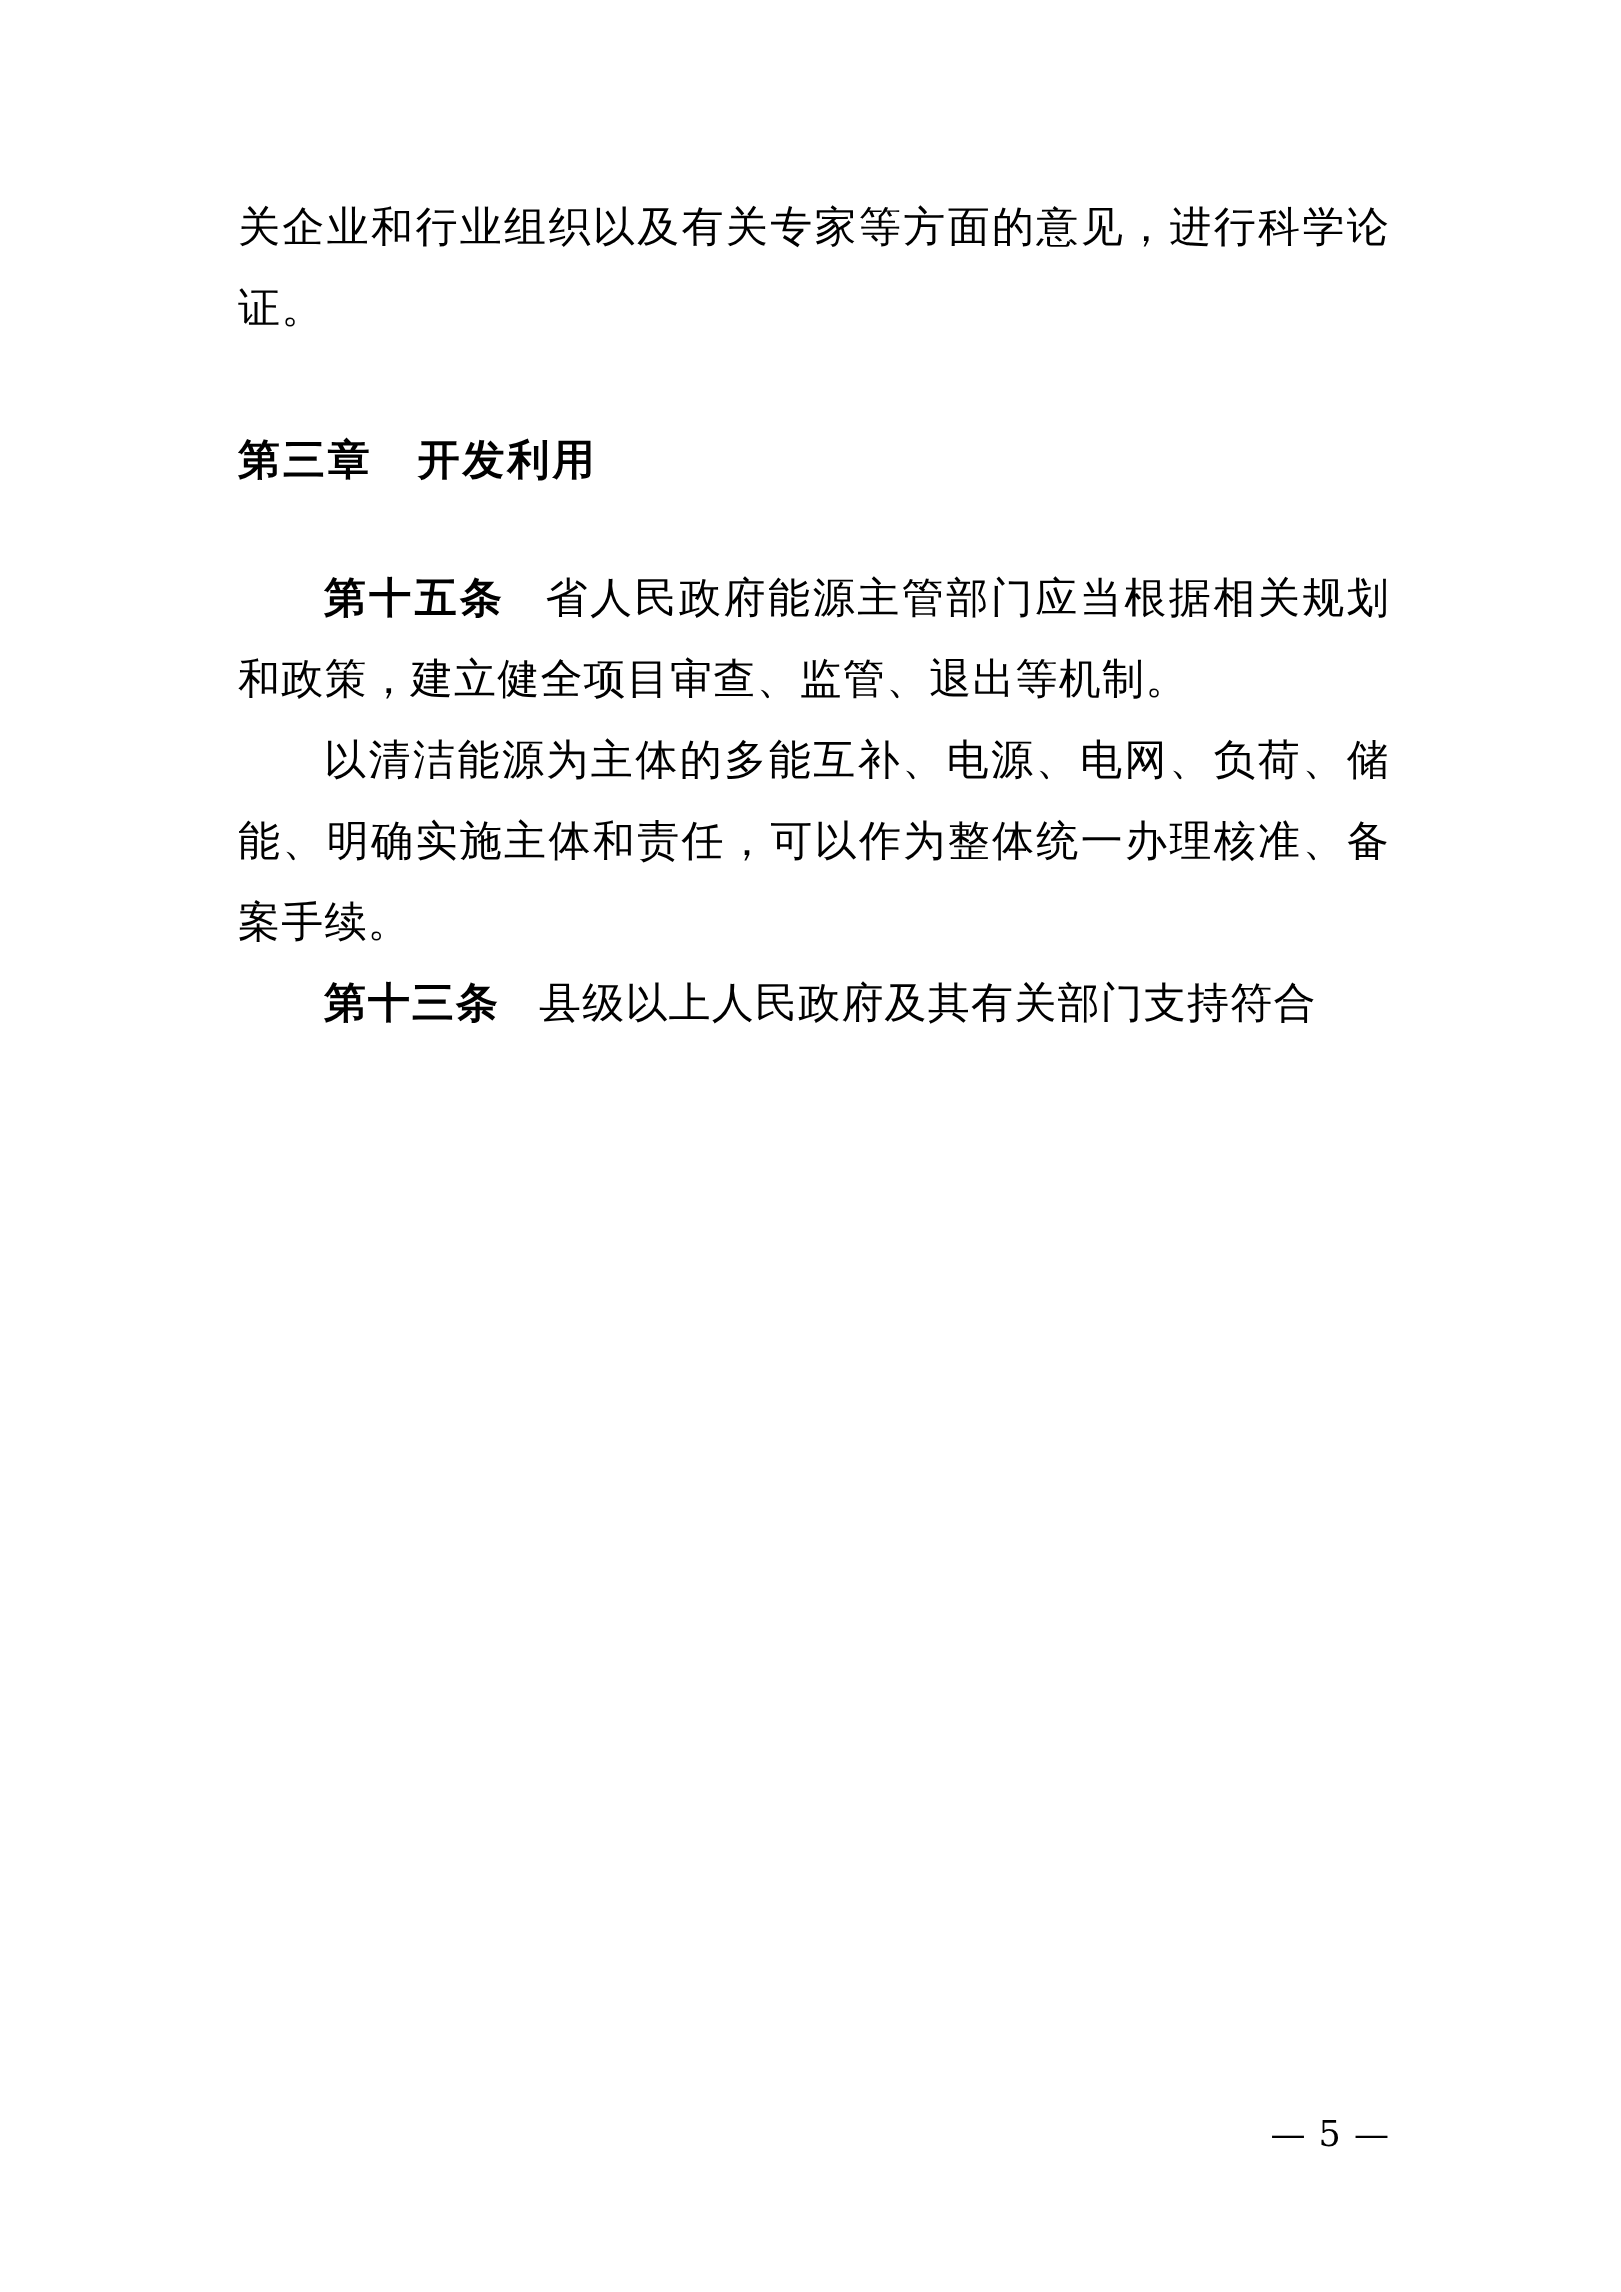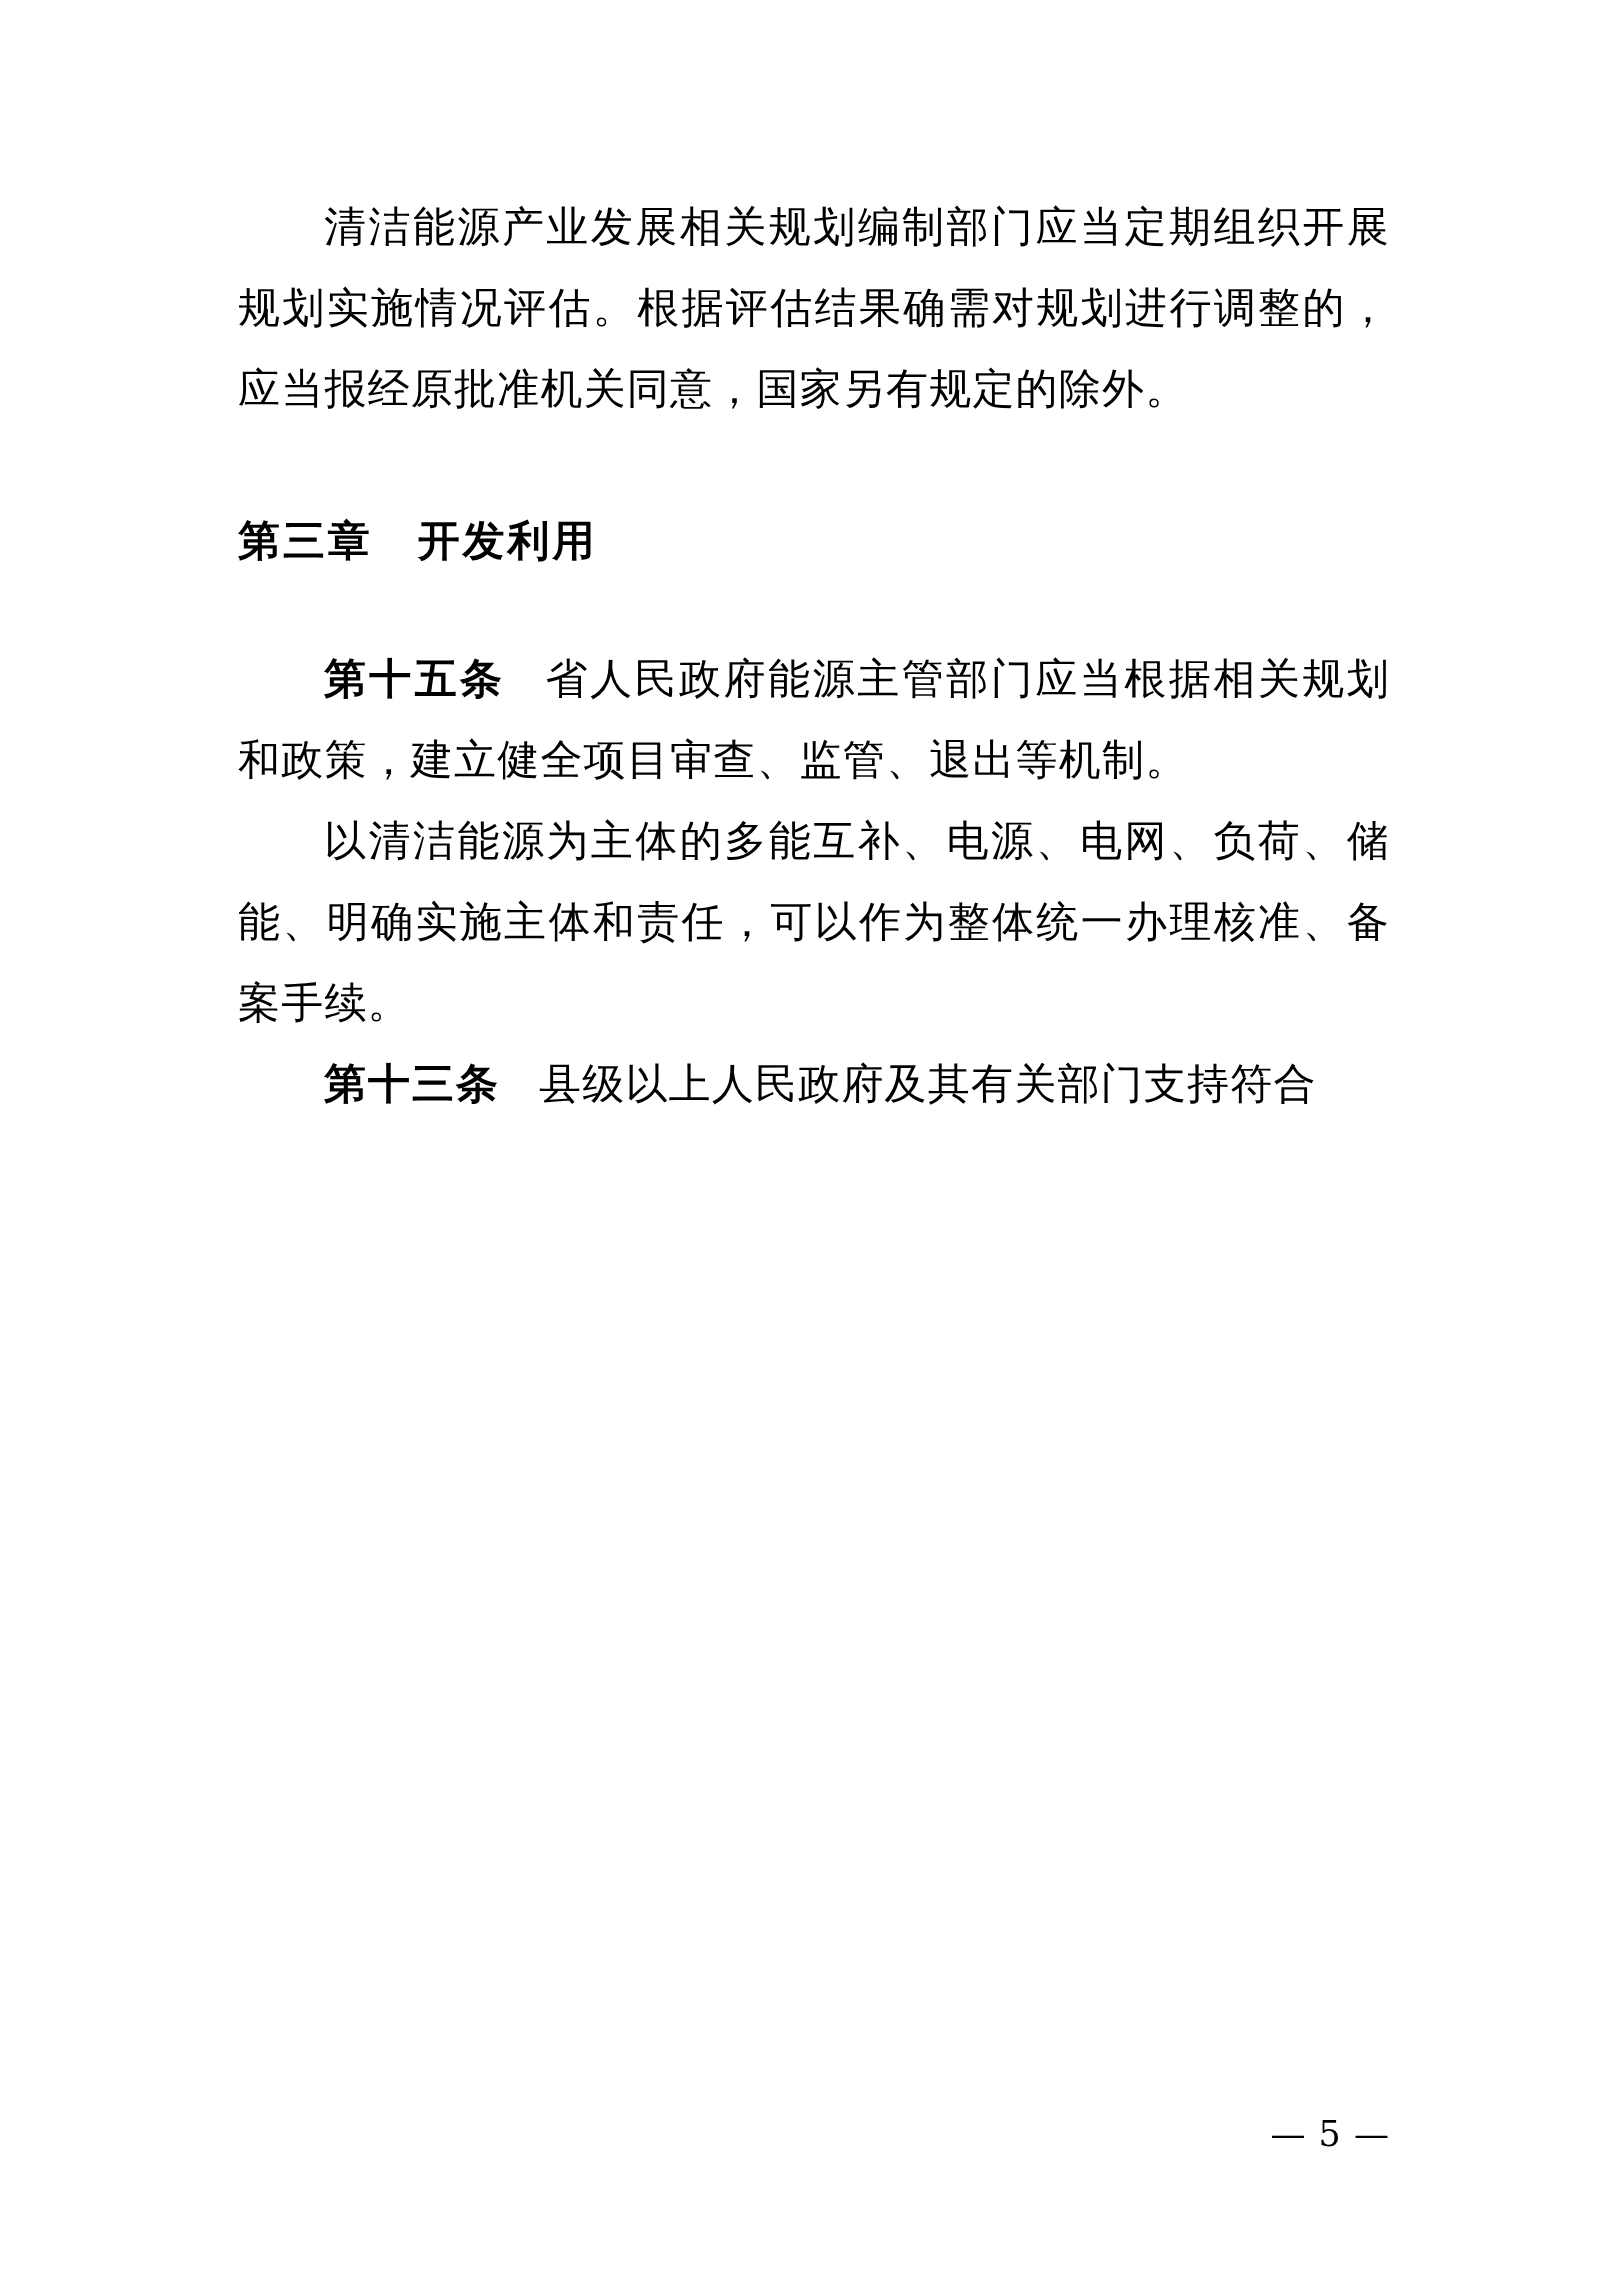--- a/index.html
+++ b/index.html
@@ -66,23 +66,23 @@
     width: 39px;
   }
 </style>
 </head>
 <body>
 
 <div class="page">
 
   <div class="content">
 
+    <p class="para">关企业和行业组织以及有关专家等方面的意见，进行科学论证。</p>
 
 
-    <p class="para indent">清洁能源产业发展相关规划编制部门应当定期组织开展规划实施情况评估。根据评估结果确需对规划进行调整的，应当报经原批准机关同意，国家另有规定的除外。</p>
 
     <h2 class="chapter-title">
       <span>第三章</span><span class="spacer"></span><span>开发利用</span>
     </h2>
 
     <p class="para indent">
       <span class="article-head">第十五条</span><span class="art-sep"></span><span>省人民政府能源主管部门应当根据相关规划和政策，建立健全项目审查、监管、退出等机制。</span>
     </p>
 
     <p class="para indent">以清洁能源为主体的多能互补、电源、电网、负荷、储能、明确实施主体和责任，可以作为整体统一办理核准、备案手续。</p>

